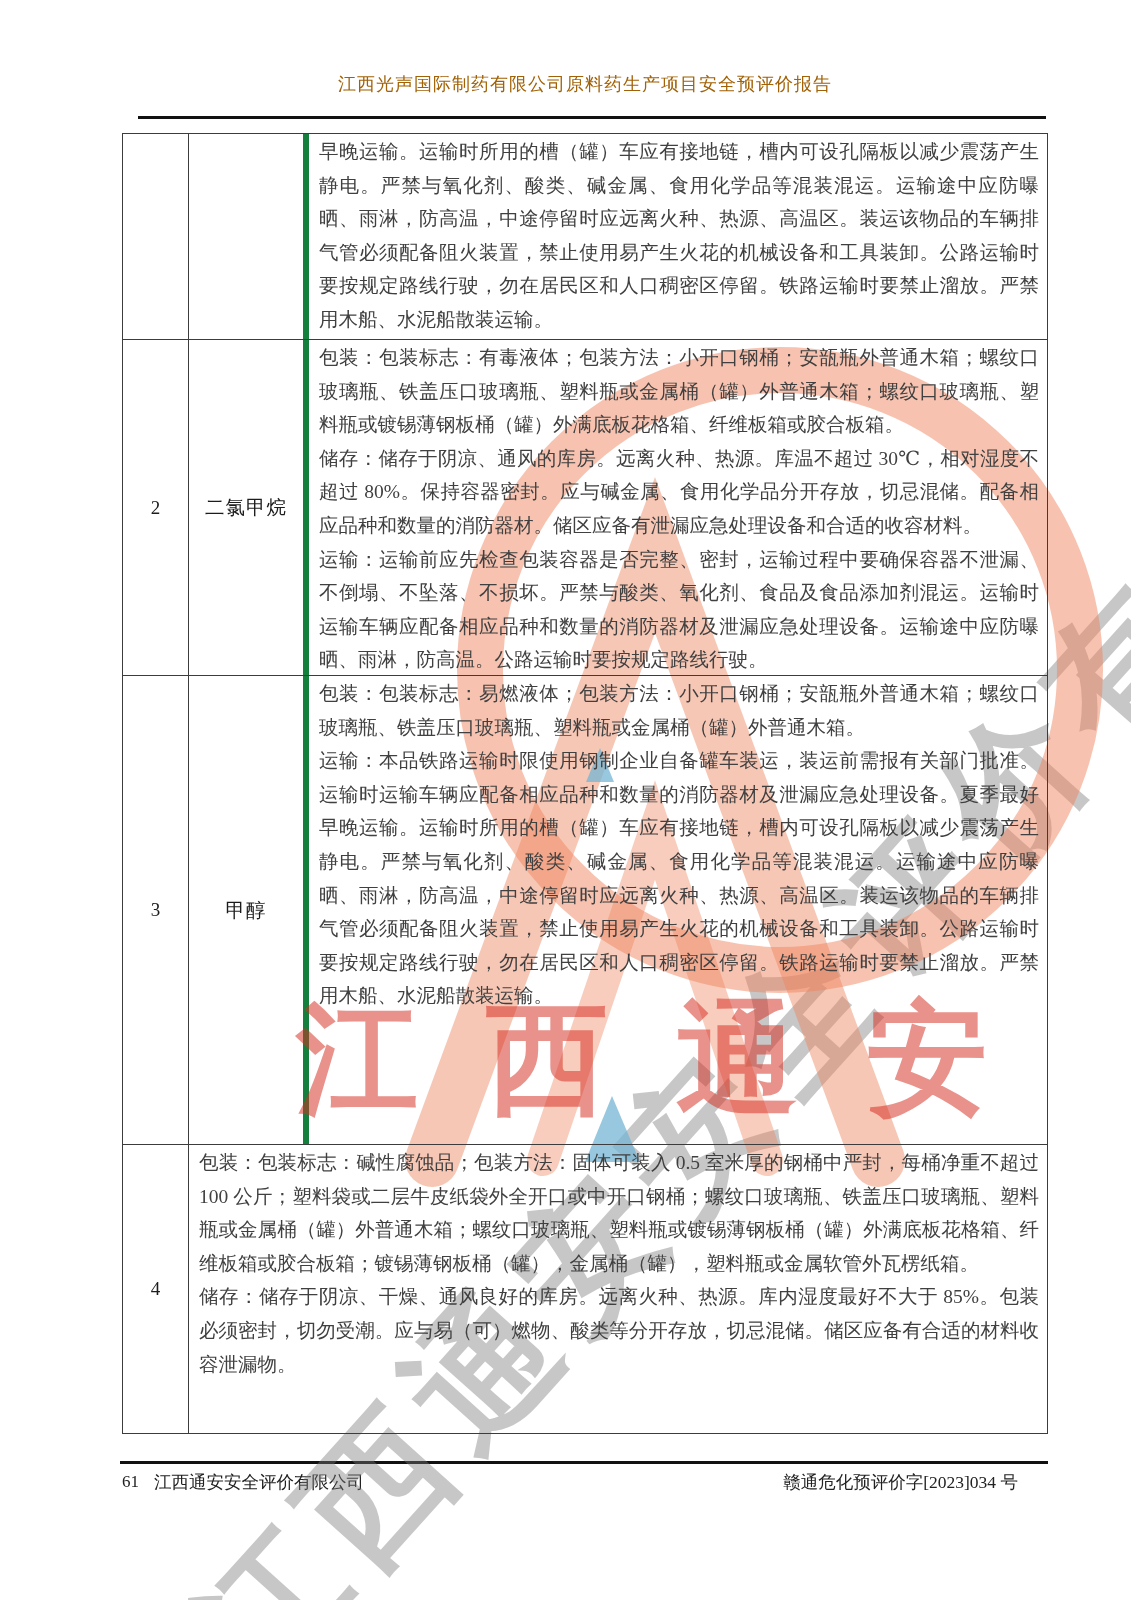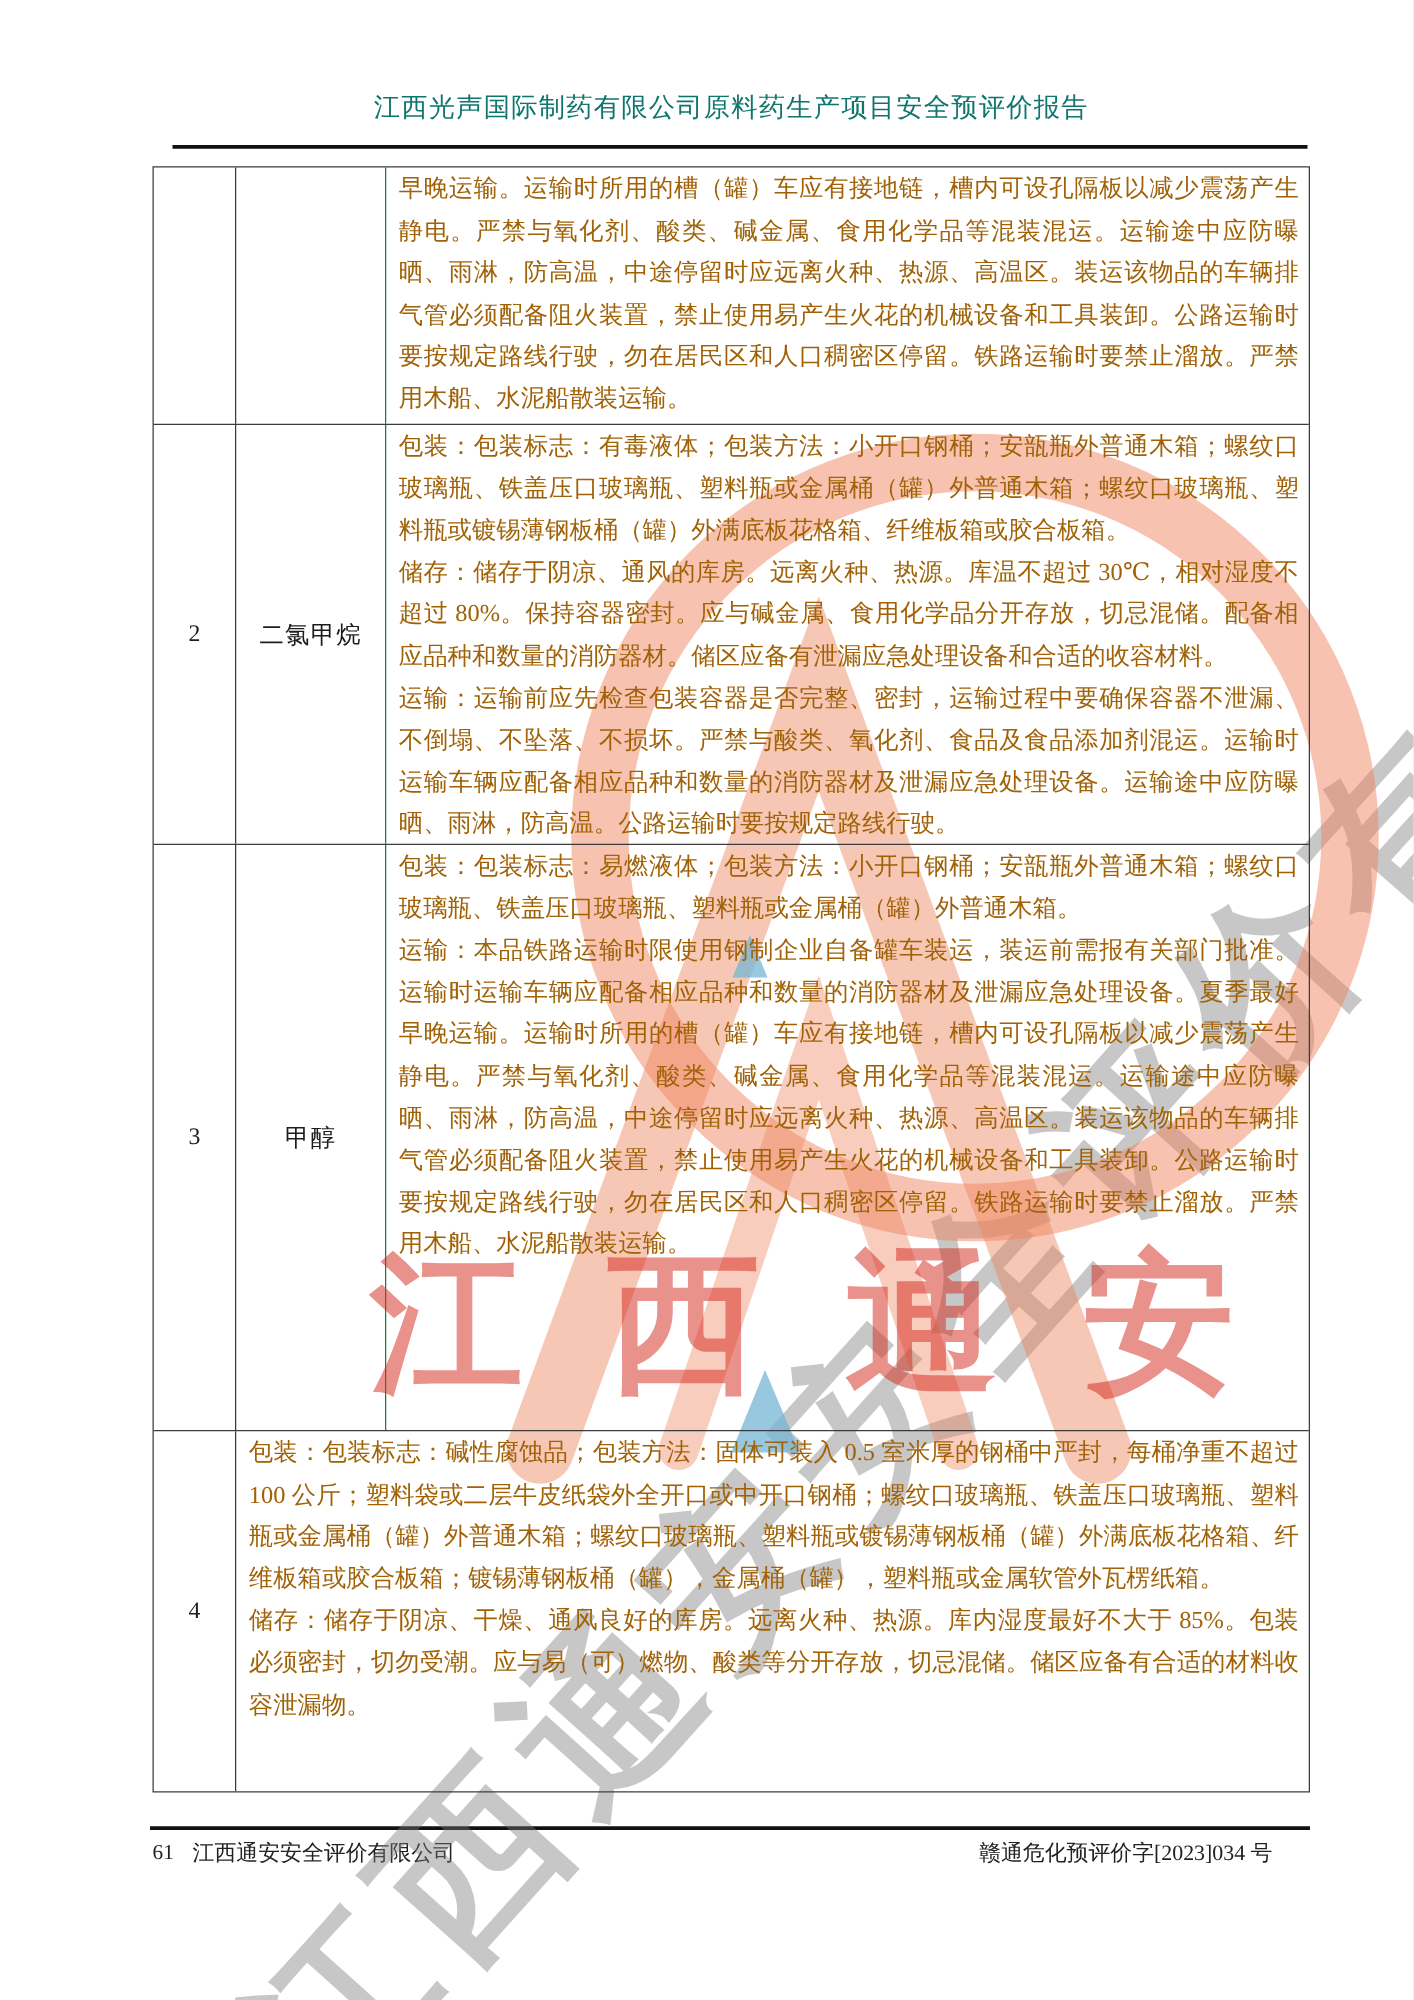--- a/index.html
+++ b/index.html
@@ -6,21 +6,21 @@
   .page{
     position:relative;
     width:1131px;height:1600px;
     background:#ffffff;
     overflow:hidden;
     font-family:"Liberation Serif","DejaVu Serif",serif;
     color:#1c1c1c;
   }
   
   .doc-header{position:absolute;left:122px;top:72px;width:926px;text-align:center;}
-  .doc-header .title{font-size:21px;letter-spacing:1px;color:#0f766e;white-space:nowrap;}
+  .doc-header .title{font-size:18px;letter-spacing:1px;color:#a16207;white-space:nowrap;}
   .header-rule{position:absolute;left:138px;top:116px;width:908px;height:0;border-top:3px solid #111;}
   
   .hz-table{
     position:absolute;left:122px;top:133px;width:926px;
     border:1px solid #3c3c3c;
     box-sizing:border-box;
     z-index:2;
   }
   .hz-row{display:flex;box-sizing:border-box;}
   .hz-row + .hz-row{border-top:1px solid #3c3c3c;}
@@ -28,32 +28,32 @@
   .row-b{height:336px;}
   .row-c{height:469px;}
   .row-d{height:289px;}
   .cell{box-sizing:border-box;}
   .cell-no{
     width:66px;flex:0 0 66px;border-right:1px solid #3c3c3c;
     display:flex;align-items:center;justify-content:center;
     font-size:19px;
   }
   .cell-name{
-    width:120px;flex:0 0 120px;border-right:1px solid #15803d;
+    width:120px;flex:0 0 120px;border-right:6px solid #15803d;
     display:flex;align-items:center;justify-content:center;
     font-size:19.5px;letter-spacing:1px;
   }
   .cell-content{
     flex:1 1 auto;
     padding:1px 8px 0 10px;
     font-size:19.5px;
     line-height:33.6px;
     text-align:justify;
     text-align-last:left;
-    color:#a16207;
+    color:#404040;
   }
   .cell-content p{margin:0;}
   
   .footer-rule{position:absolute;left:120px;top:1461px;width:928px;height:0;border-top:3px solid #111;}
   .doc-footer{position:absolute;left:122px;top:1470px;width:926px;height:30px;font-size:17.5px;color:#222;}
   .doc-footer .f-left{position:absolute;left:32px;top:0;}
   .doc-footer .f-center{position:absolute;left:0;right:0;top:2px;font-size:17px;}
   .doc-footer .f-right{position:absolute;right:30px;top:0;}
   
   .wm{position:absolute;pointer-events:none;}

